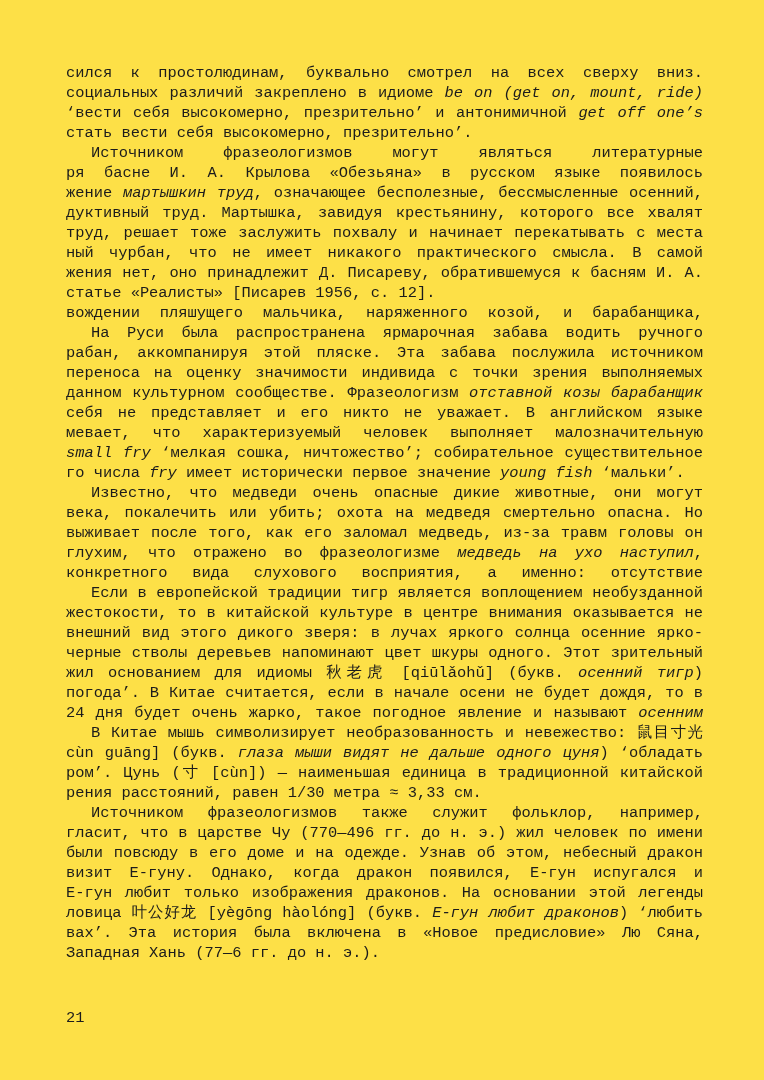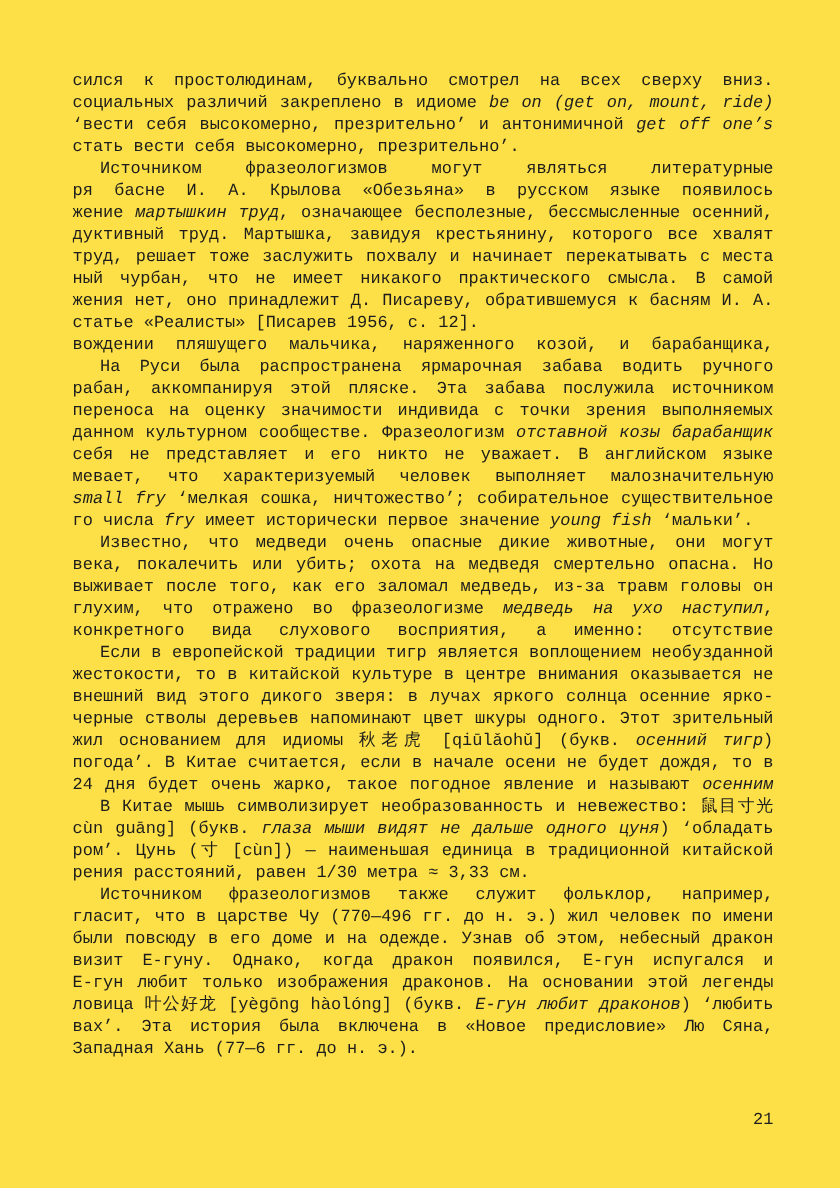--- a/index.html
+++ b/index.html
@@ -30,21 +30,21 @@
     text-align: justify;
     white-space: normal;
   }
   .line.just { text-align-last: justify; }
   .line.indent { text-indent: 25px; }
   em { font-style: italic; }
   .page-number {
     position: absolute;
     left: 66px; top: 1008px;
     width: 637px;
-    text-align: right;
+    text-align: left;
     font-size: 15.4px;
     line-height: 20px;
     color: #1c1c1c;
   }
 </style>
 </head>
 <body>
 
 <div class="page">
   <div class="text-block">

